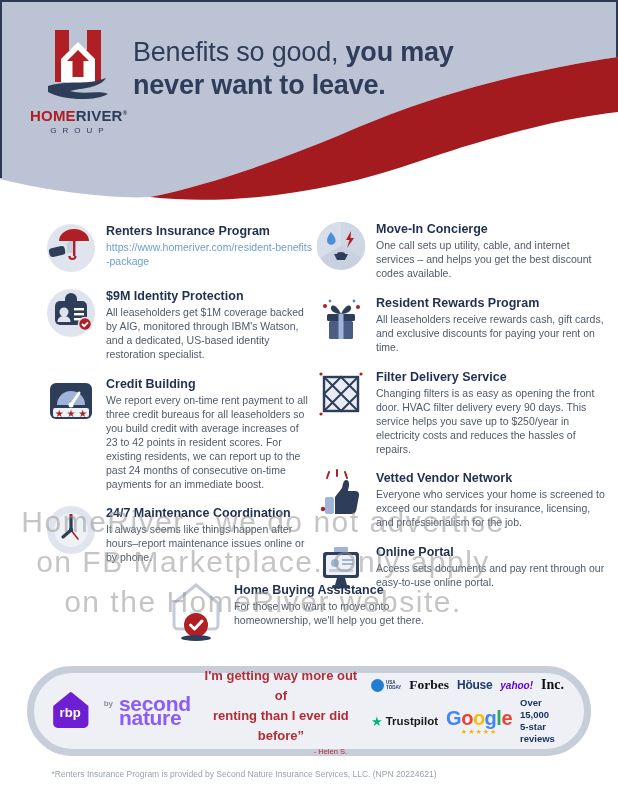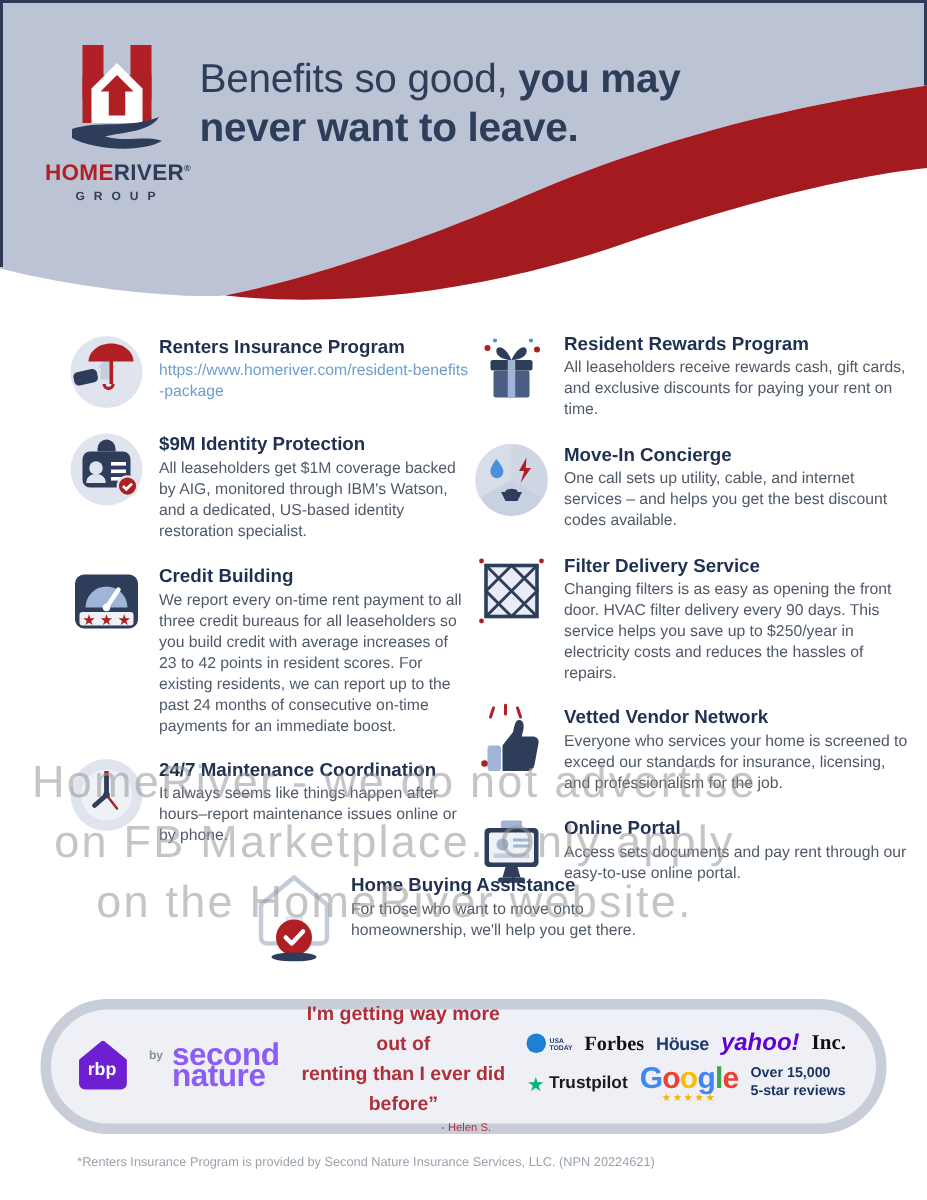--- a/index.html
+++ b/index.html
@@ -9,21 +9,21 @@
     background:#ffffff; overflow:hidden;
     font-family:"Liberation Sans", sans-serif; color:#2e3d59;
   }
   
   .header-bg { position:absolute; top:0; left:0; }
   .logo-block { position:absolute; left:30px; top:30px; width:96px; text-align:center; }
   .logo-word { font-size:15px; font-weight:800; letter-spacing:.2px; margin-top:1px; }
   .logo-word .home { color:#b01f24; }
   .logo-word .river { color:#2e3d59; }
   .logo-word sup { font-size:6px; color:#2e3d59; }
-  .logo-group { font-size:8px; font-weight:700; letter-spacing:6px; color:#2e3d59; margin-top:2px; padding-left:4px; }
+  .logo-group { font-size:8px; font-weight:400; letter-spacing:6px; color:#2e3d59; margin-top:2px; padding-left:4px; }
   .headline { position:absolute; left:133px; top:36px; font-size:27px; line-height:33px; color:#2e3d59; letter-spacing:-0.2px; }
   .headline b { font-weight:800; }
   
   .col { position:absolute; }
   .col-left  { left:45px;  top:222px; width:268px; }
   .col-right { left:315px; top:220px; width:292px; }
   .benefit { display:flex; gap:9px; margin-bottom:13px; }
   .bicon { flex:0 0 52px; width:52px; height:52px; }
   .btext { flex:1; padding-top:2px; }
   .btitle { font-size:12.5px; font-weight:800; color:#1f3050; margin-bottom:3px; }
@@ -50,21 +50,21 @@
   .quote-line { font-size:13px; font-weight:800; line-height:1.55; }
   .quote-attr { font-size:7.5px; text-align:right; padding-right:14px; margin-top:1px; }
   .press { flex:1; }
   .press-row { display:flex; align-items:center; gap:8px; justify-content:flex-start; }
   .press-row + .press-row { margin-top:4px; }
   .usat { display:flex; align-items:center; gap:2px; }
   .usat-dot { width:13px; height:13px; border-radius:50%; background:#1f7fd4; }
   .usat-txt { font-size:4.5px; font-weight:800; color:#1d3b6e; line-height:5px; }
   .forbes { font-family:"Liberation Serif", serif; font-size:13.5px; font-weight:800; color:#111; }
   .housebt { font-size:12px; font-weight:800; color:#1d3b6e; letter-spacing:-0.3px; }
-  .yahoo { font-size:16px; font-weight:800; font-style:italic; color:#5f01d1; }
+  .yahoo { font-size:10px; font-weight:800; font-style:italic; color:#5f01d1; }
   .incmag { font-family:"Liberation Serif", serif; font-size:14px; font-weight:900; color:#111; }
   .trustp { display:flex; align-items:center; gap:3px; }
   .tp-star { color:#00b67a; font-size:13px; }
   .tp-name { font-size:11.5px; font-weight:700; color:#1b1b1b; }
   .google-wrap { text-align:center; line-height:1; }
   .google { font-size:20px; font-weight:600; letter-spacing:-0.5px; }
   .gstars { font-size:7px; color:#f4b400; letter-spacing:1px; }
   .g-blue{color:#4285f4}.g-red{color:#ea4335}.g-yellow{color:#fbbc05}.g-green{color:#34a853}
   .reviews { font-size:9.5px; font-weight:800; color:#17315e; line-height:1.25; }
   .legal { position:absolute; left:0; top:769px; width:488px; text-align:center; font-size:8.5px; color:#9aa2ad; }
@@ -176,52 +176,52 @@
         <div class="bbody">It always seems like things happen after hours–report maintenance issues online or by phone.</div>
       </div>
     </div>
   </div>
 
   <div class="col col-right">
 
     <div class="benefit">
       <div class="bicon">
         <svg width="52" height="52" viewBox="0 0 52 52">
+          <circle cx="26" cy="26" r="24" fill="#c9d1e0"></circle>
+          <path d="M26,26 L26,2 A24,24 0 0 0 5,38 Z" fill="#d7dde9"></path>
+          <path d="M26,26 L26,2 A24,24 0 0 1 47,38 Z" fill="#cfd6e4"></path>
+          <path d="M16,12 c-3,4 -4,6 -4,8.5 a4.3,4.3 0 0 0 8.6,0 C20.6,18 19,16 16,12 Z" fill="#4a90d9"></path>
+          <path d="M36,11 l-5,9 h3.5 l-2.5,8 7,-10 h-3.5 Z" fill="#b01f24"></path>
+          <path d="M19,34 h14 l-3,6 h-8 Z" fill="#2e3d59"></path>
+          <ellipse cx="26" cy="33.5" rx="4" ry="1.6" fill="#2e3d59"></ellipse>
+        </svg>
+      </div>
+      <div class="btext">
+        <div class="btitle">Move-In Concierge</div>
+        <div class="bbody">One call sets up utility, cable, and internet services – and helps you get the best discount codes available.</div>
+      </div>
+    </div>
+
+    <div class="benefit">
+      <div class="bicon">
+        <svg width="52" height="52" viewBox="0 0 52 52">
           <rect x="12" y="20" width="28" height="7" rx="1.5" fill="#2e3d59"></rect>
           <rect x="14" y="27" width="24" height="18" rx="1.5" fill="#4a5d85"></rect>
           <rect x="23.5" y="20" width="5" height="25" fill="#9fb4d6"></rect>
           <path d="M26,20 C20,20 15,17 16,13 c1,-3 6,-2 10,7 Z" fill="#2e3d59"></path>
           <path d="M26,20 C32,20 37,17 36,13 c-1,-3 -6,-2 -10,7 Z" fill="#2e3d59"></path>
           <circle cx="10" cy="12" r="2" fill="#b01f24"></circle>
           <circle cx="43" cy="13" r="2" fill="#b01f24"></circle>
           <circle cx="15" cy="7" r="1.4" fill="#4a90d9"></circle>
           <circle cx="39" cy="7" r="1.4" fill="#4a90d9"></circle>
         </svg>
       </div>
       <div class="btext">
         <div class="btitle">Resident Rewards Program</div>
         <div class="bbody">All leaseholders receive rewards cash, gift cards, and exclusive discounts for paying your rent on time.</div>
-      </div>
-    </div>
-
-    <div class="benefit">
-      <div class="bicon">
-        <svg width="52" height="52" viewBox="0 0 52 52">
-          <circle cx="26" cy="26" r="24" fill="#c9d1e0"></circle>
-          <path d="M26,26 L26,2 A24,24 0 0 0 5,38 Z" fill="#d7dde9"></path>
-          <path d="M26,26 L26,2 A24,24 0 0 1 47,38 Z" fill="#cfd6e4"></path>
-          <path d="M16,12 c-3,4 -4,6 -4,8.5 a4.3,4.3 0 0 0 8.6,0 C20.6,18 19,16 16,12 Z" fill="#4a90d9"></path>
-          <path d="M36,11 l-5,9 h3.5 l-2.5,8 7,-10 h-3.5 Z" fill="#b01f24"></path>
-          <path d="M19,34 h14 l-3,6 h-8 Z" fill="#2e3d59"></path>
-          <ellipse cx="26" cy="33.5" rx="4" ry="1.6" fill="#2e3d59"></ellipse>
-        </svg>
-      </div>
-      <div class="btext">
-        <div class="btitle">Move-In Concierge</div>
-        <div class="bbody">One call sets up utility, cable, and internet services – and helps you get the best discount codes available.</div>
       </div>
     </div>
 
     <div class="benefit">
       <div class="bicon">
         <svg width="52" height="52" viewBox="0 0 52 52">
           <rect x="9" y="9" width="34" height="34" fill="#e8edf5" stroke="#2e3d59" stroke-width="2.4"></rect>
           <path d="M9,26 L26,9 L43,26 L26,43 Z" fill="none" stroke="#2e3d59" stroke-width="2"></path>
           <path d="M9,9 L43,43 M43,9 L9,43" stroke="#2e3d59" stroke-width="2"></path>
           <circle cx="6" cy="6" r="1.6" fill="#b01f24"></circle>

